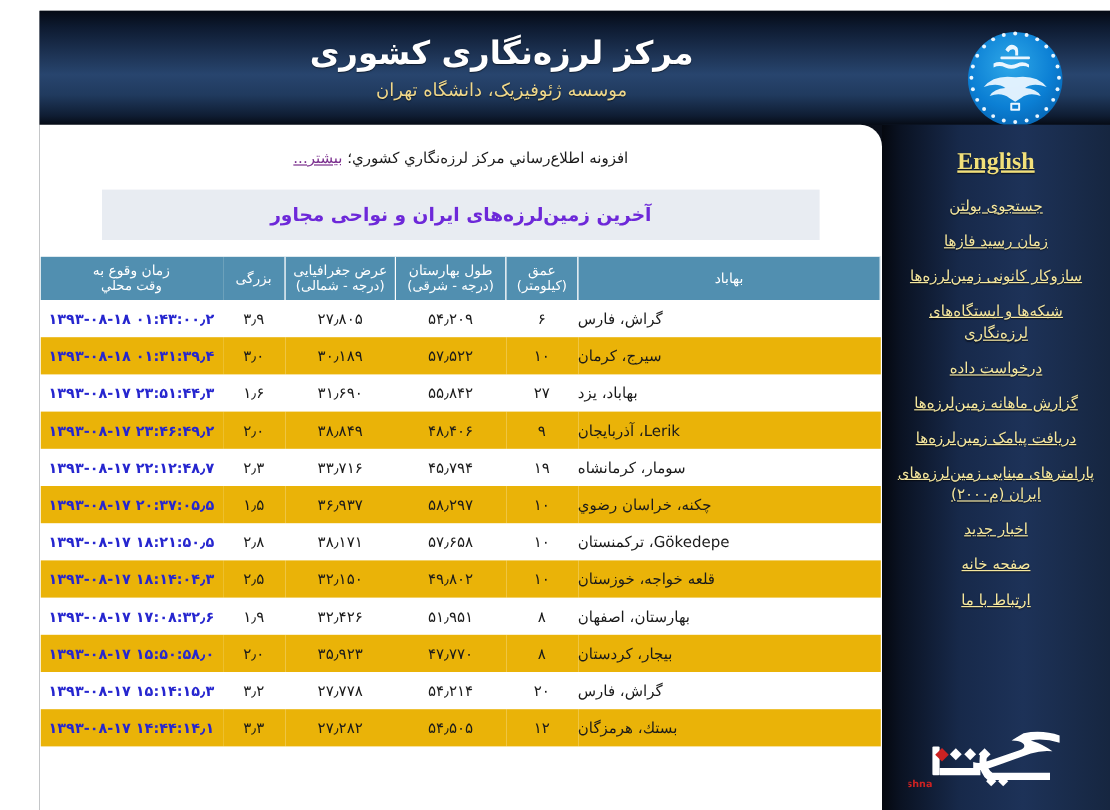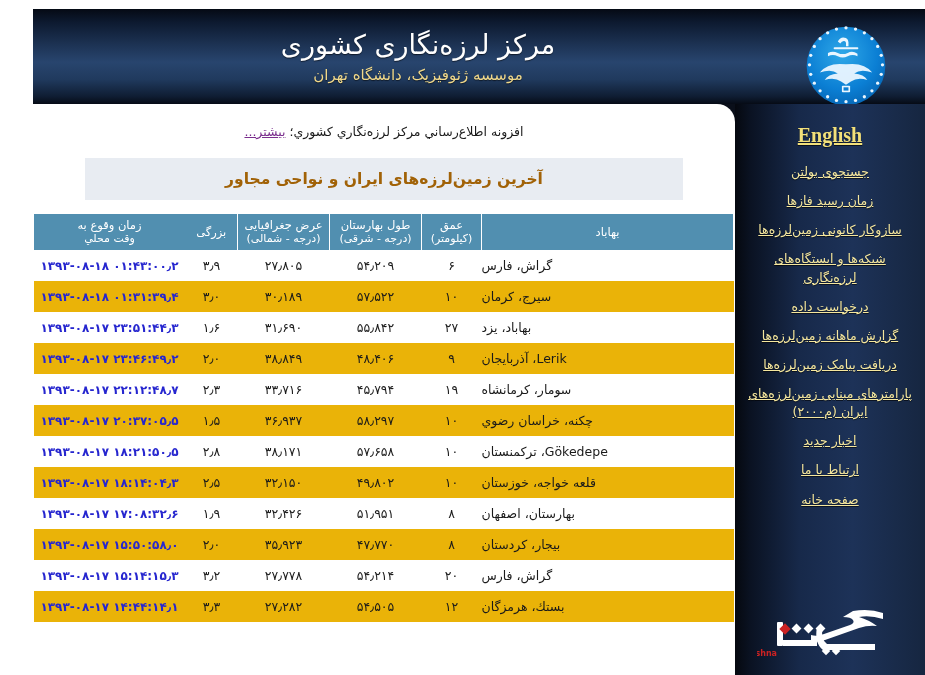--- a/index.html
+++ b/index.html
@@ -48,21 +48,21 @@
     left: 0; top: 0;
     width: 770px; height: 95px;
     display: flex;
     flex-direction: column;
     align-items: center;
     justify-content: center;
   }
   #site-title {
     color: #ffffff;
     font-size: 27px;
-    font-weight: normal;
+    font-weight: bold;
     letter-spacing: 0px;
     line-height: 1.25;
     text-shadow: 0 1px 1px rgba(0,0,0,.55);
     white-space: nowrap;
   }
   #site-subtitle {
     color: #f0d88a;
     font-size: 15px;
     margin-top: 4px;
     line-height: 1.25;
@@ -158,21 +158,21 @@
   #section-title-bar {
     margin: 14px auto 0 auto;
     width: 598px;
     height: 42px;
     background: #e8ecf2;
     display: flex;
     align-items: center;
     justify-content: center;
   }
   #section-title {
-    color: #a16207;
+    color: #6d28d9;
     font-size: 15.5px;
     font-weight: bold;
     white-space: nowrap;
   }
 
   
   #quake-table-wrap {
     margin: 14px auto 0 auto;
     width: 700px;
     padding: 0 0 0 0;
@@ -308,22 +308,22 @@
       <a id="english-link">English</a>
       <a class="nav-link">جستجوی بولتن</a>
       <a class="nav-link">زمان رسید فازها</a>
       <a class="nav-link">سازوکار کانونی زمین‌لرزه‌ها</a>
       <a class="nav-link">شبکه‌ها و ایستگاه‌های لرزه‌نگاری</a>
       <a class="nav-link">درخواست داده</a>
       <a class="nav-link">گزارش ماهانه زمین‌لرزه‌ها</a>
       <a class="nav-link">دریافت پیامک زمین‌لرزه‌ها</a>
       <a class="nav-link">پارامترهای مبنایی زمین‌لرزه‌های ایران (م۲۰۰۰)</a>
       <a class="nav-link">اخبار جدید</a>
+      <a class="nav-link">صفحه خانه</a>
       <a class="nav-link">ارتباط با ما</a>
-      <a class="nav-link">صفحه خانه</a>
     </div>
 
     <svg id="gerishna-logo" viewBox="0 0 146 58">
       <g fill="#ffffff">
 
         <path d="M96 8 q16 -3 30 2 l0 6 q-13 -4 -24 -2 q10 3 18 9 q-9 -1 -18 2 l-34 12 q-8 3 -14 1 l0 -6 q6 2 13 -1 l26 -9 q5 -2 3 -5 q-2 -3 -10 -3z"></path>
         <path d="M66 24 q-3 12 4 17 l48 0 l0 6 l-52 0 q-9 -7 -6 -23z"></path>
 
         <rect x="20" y="19" width="6" height="24" rx="1"></rect>
         <path d="M26 37 l34 0 l0 6 l-34 0z"></path>

